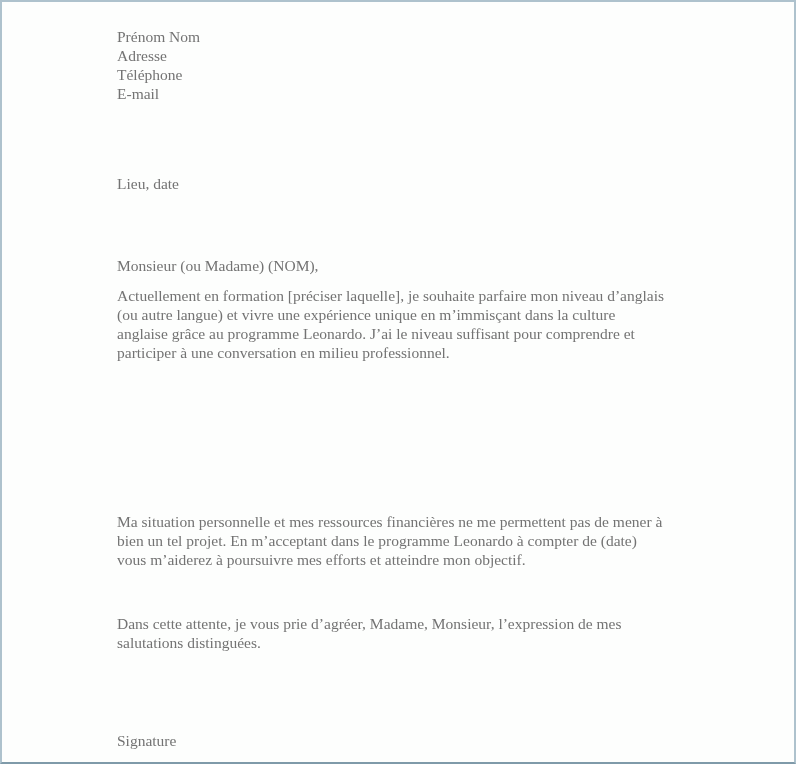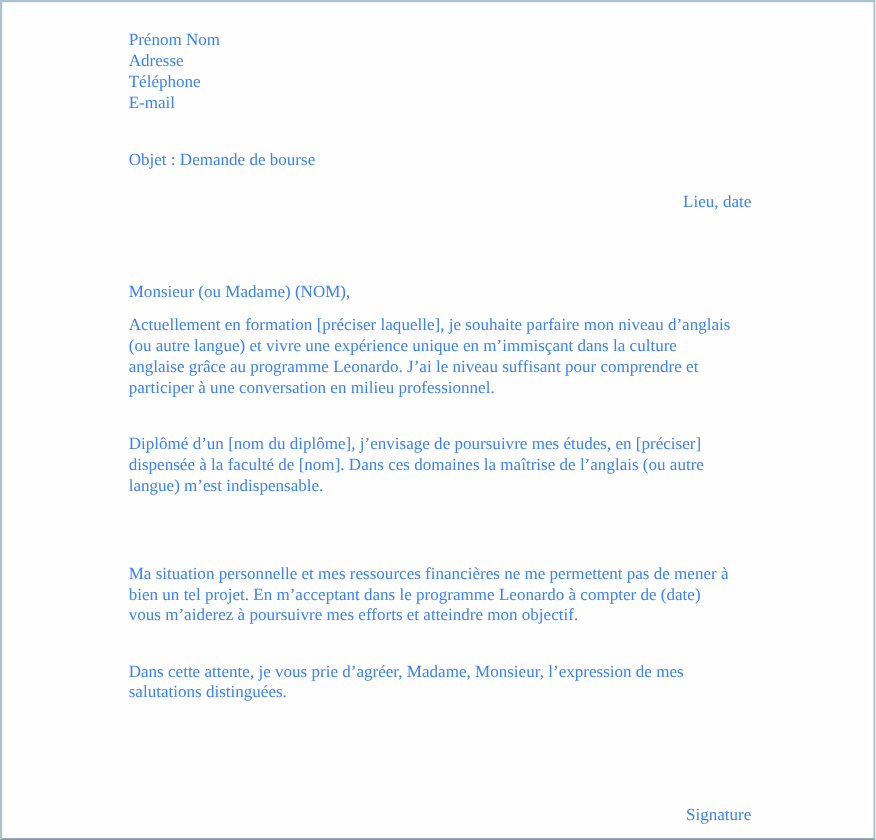--- a/index.html
+++ b/index.html
@@ -11,70 +11,65 @@
     position: relative;
     width: 796px;
     height: 764px;
     box-sizing: border-box;
     background: #fdfefd;
     border: 2px solid #aec2cd;
     border-bottom-color: #7f9aa9;
     font-family: "Liberation Serif", serif;
     font-size: 15.5px;
     line-height: 19px;
-    color: #3b82f6;
+    color: #737373;
     overflow: hidden;
   }
   .block {
     position: absolute;
     left: 115px;
     white-space: pre;
   }
   .right-align {
     position: absolute;
     left: 115px;
     width: 566px;
-    text-align: right;
     white-space: pre;
   }
   .sender     { top: 25px; }
   .subject    { top: 134px; }
   .place-date { top: 172px; }
   .salutation { top: 254px; }
   .para-1     { top: 284px; }
   .para-2     { top: 392px; }
   .para-3     { top: 466px; margin-top: 44px; }
   .para-4     { top: 541px; }
-  .para-5     { top: 599px; }
+  .para-5     { top: 612px; }
   .signature  { top: 689px; margin-top: 40px; }
 </style>
 </head>
 <body>
 
 <div class="page">
 
   <div class="block sender">Prénom Nom
 Adresse
 Téléphone
 E-mail</div>
 
-  <div class="block subject">Objet : Demande de bourse</div>
 
   <div class="right-align place-date">Lieu, date</div>
 
   <div class="block salutation">Monsieur (ou Madame) (NOM),</div>
 
   <div class="block para-1">Actuellement en formation [préciser laquelle], je souhaite parfaire mon niveau d’anglais
 (ou autre langue) et vivre une expérience unique en m’immisçant dans la culture
 anglaise grâce au programme Leonardo. J’ai le niveau suffisant pour comprendre et
 participer à une conversation en milieu professionnel.</div>
 
-  <div class="block para-2">Diplômé d’un [nom du diplôme], j’envisage de poursuivre mes études, en [préciser]
-dispensée à la faculté de [nom]. Dans ces domaines la maîtrise de l’anglais (ou autre
-langue) m’est indispensable.</div>
 
   <div class="block para-3">Ma situation personnelle et mes ressources financières ne me permettent pas de mener à
 bien un tel projet. En m’acceptant dans le programme Leonardo à compter de (date)
 vous m’aiderez à poursuivre mes efforts et atteindre mon objectif.</div>
 
 
   <div class="block para-5">Dans cette attente, je vous prie d’agréer, Madame, Monsieur, l’expression de mes
 salutations distinguées.</div>
 
   <div class="right-align signature">Signature</div>

